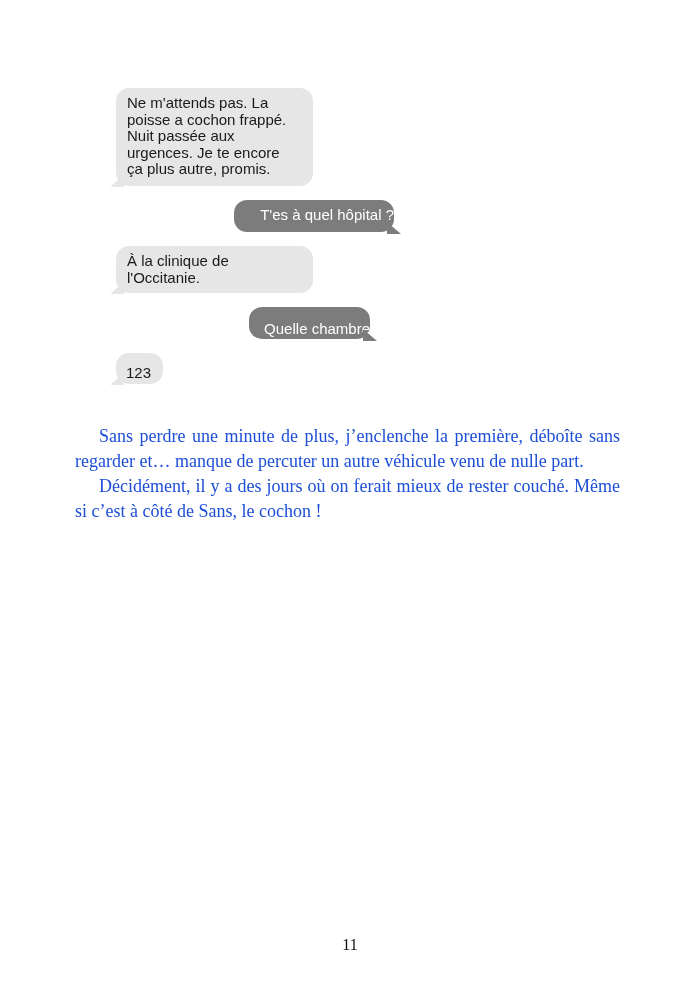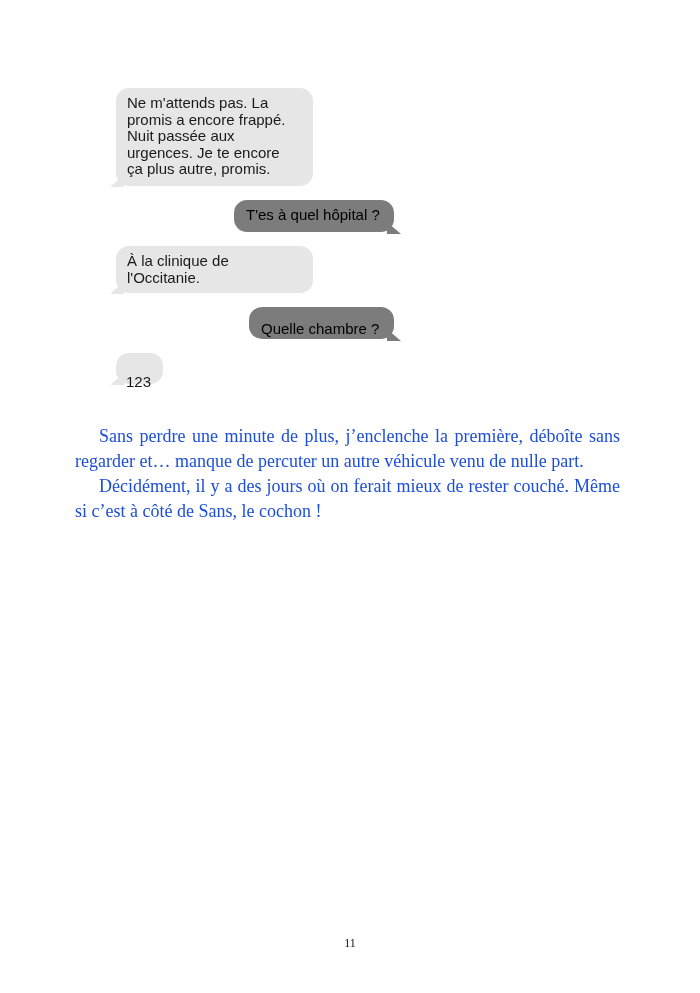--- a/index.html
+++ b/index.html
@@ -7,71 +7,71 @@
   .page { position:absolute; inset:0; }
   .bubble {
     position:absolute;
     font-family:"Liberation Sans", sans-serif;
     font-size:15px;
     line-height:16.5px;
     border-radius:13px;
     box-sizing:border-box;
   }
   .recv { background:#e6e6e6; color:#1a1a1a; }
-  .sent { background:#7c7c7c; color:#000000; }
+  .sent { background:#7c7c7c; color:#ffffff;text-align:right; }
   .recv::after {
     content:""; position:absolute; left:-6px; bottom:-1px;
     width:14px; height:12px; background:#e6e6e6;
     clip-path:polygon(100% 0, 100% 100%, 0 100%);
     border-bottom-left-radius:2px;
   }
   .sent::after {
     content:""; position:absolute; right:-7px; bottom:-2px;
     width:14px; height:12px; background:#7c7c7c;
     clip-path:polygon(0 0, 100% 100%, 0 100%);
   }
   .prose {
     position:absolute; left:75px; width:545px; top:424px;
     font-family:"Liberation Serif", serif;
     font-size:18px; line-height:25px; color:#1d4ed8;
     text-align:justify;
   }
   .prose p { margin:0; text-indent:24px; }
   .pagenum {
     position:absolute; left:0; right:0; top:936px; text-align:center;
-    font-family:"Liberation Serif", serif; font-size:12px; color:#111;
+    font-family:"Liberation Serif", serif; font-size:16px; color:#111;
   }
 </style>
 </head>
 <body>
 
 <div class="page">
 
   <div class="bubble recv" style="left:116px; top:88px; width:197px; height:98px; padding:7px 10px 0 11px;">
     <div>Ne m'attends pas. La</div>
-    <div>promis a encore frappé.</div>
+    <div>poisse a cochon frappé.</div>
     <div>Nuit passée aux</div>
     <div>urgences. Je te encore</div>
     <div>ça plus autre, promis.</div>
   </div>
 
   <div class="bubble sent" style="left:234px; top:200px; width:160px; height:32px; padding:7px 0 0 12px;">
     <span>T'es à quel hôpital ?</span>
   </div>
 
   <div class="bubble recv" style="left:116px; top:246px; width:197px; height:47px; padding:7px 24px 0 11px;">
     <div>À la clinique de</div>
     <div>l'Occitanie.</div>
   </div>
 
-  <div class="bubble sent" style="left:249px; top:307px; width:145px; height:32px; padding:14px 0 0 12px;">
+  <div class="bubble sent" style="left:249px; top:307px; width:121px; height:32px; padding:14px 0 0 12px;">
     <span>Quelle chambre ?</span>
   </div>
 
-  <div class="bubble recv" style="left:116px; top:353px; width:47px; height:31px; padding:21px 0 0 10px;">
+  <div class="bubble recv" style="left:116px; top:353px; width:47px; height:31px; padding:12px 0 0 10px;">
     <span>123</span>
   </div>
 
   <div class="prose">
     <p>Sans perdre une minute de plus, j’enclenche la première, déboîte sans regarder et… manque de percuter un autre véhicule venu de nulle part.</p>
     <p>Décidément, il y a des jours où on ferait mieux de rester couché. Même si c’est à côté de Sans, le cochon !</p>
   </div>
 
   <div class="pagenum">11</div>
 </div>

